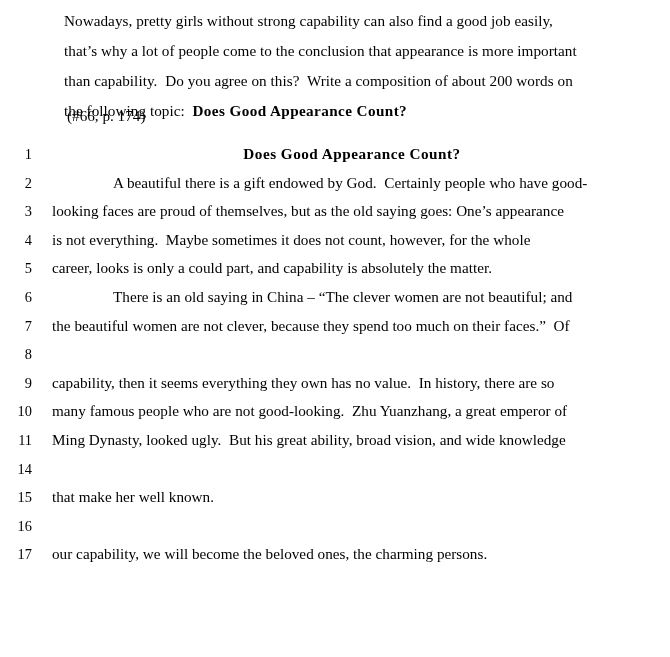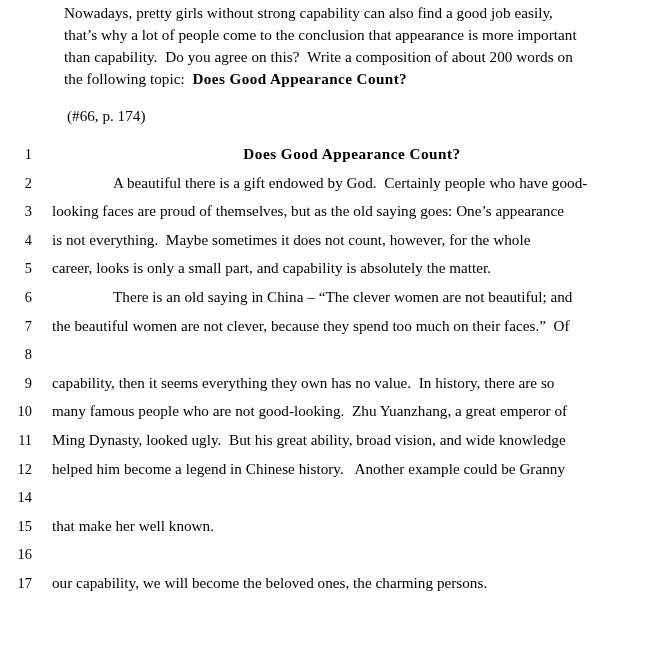--- a/index.html
+++ b/index.html
@@ -28,20 +28,21 @@
     position: absolute;
     left: 64px;
     top: 2px;
     width: 592px;
   }
   #prompt .pline {
     font-size: 15.2px;
     line-height: 22px;
     white-space: pre;
     letter-spacing: 0.05px;
+    margin-top: 8px;
   }
   #prompt .topic-title {
     font-weight: bold;
     letter-spacing: 0.4px;
   }
 
   
   #reference {
     position: absolute;
     left: 67px;
@@ -120,21 +121,21 @@
       <div class="line-row">
         <div class="line-no">3</div>
         <div class="line-text">looking faces are proud of themselves, but as the old saying goes: One’s appearance</div>
       </div>
       <div class="line-row">
         <div class="line-no">4</div>
         <div class="line-text">is not everything.  Maybe sometimes it does not count, however, for the whole</div>
       </div>
       <div class="line-row">
         <div class="line-no">5</div>
-        <div class="line-text">career, looks is only a small part, and capability is absolutely the matter.</div>
+        <div class="line-text">career, looks is only a could part, and capability is absolutely the matter.</div>
       </div>
       <div class="line-row">
         <div class="line-no">6</div>
         <div class="line-text indent">There is an old saying in China – “The clever women are not beautiful; and</div>
       </div>
       <div class="line-row">
         <div class="line-no">7</div>
         <div class="line-text">the beautiful women are not clever, because they spend too much on their faces.”  Of</div>
       </div>
       <div class="line-row">
@@ -146,24 +147,20 @@
       </div>
       <div class="line-row">
         <div class="line-no">10</div>
         <div class="line-text">many famous people who are not good-looking.  Zhu Yuanzhang, a great emperor of</div>
       </div>
       <div class="line-row">
         <div class="line-no">11</div>
         <div class="line-text">Ming Dynasty, looked ugly.  But his great ability, broad vision, and wide knowledge</div>
       </div>
       <div class="line-row">
-        <div class="line-no">12</div>
-        <div class="line-text">helped him become a legend in Chinese history.   Another example could be Granny</div>
-      </div>
-      <div class="line-row">
         <div class="line-no">14</div>
       </div>
       <div class="line-row">
         <div class="line-no">15</div>
         <div class="line-text">that make her well known.</div>
       </div>
       <div class="line-row">
         <div class="line-no">16</div>
       </div>
       <div class="line-row">

